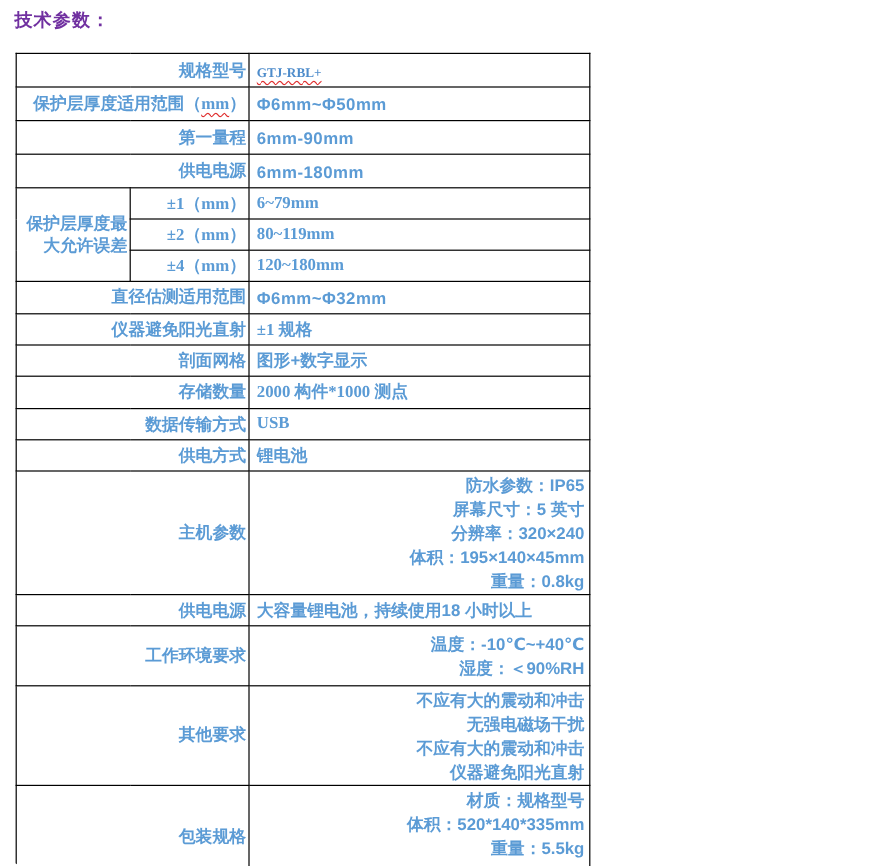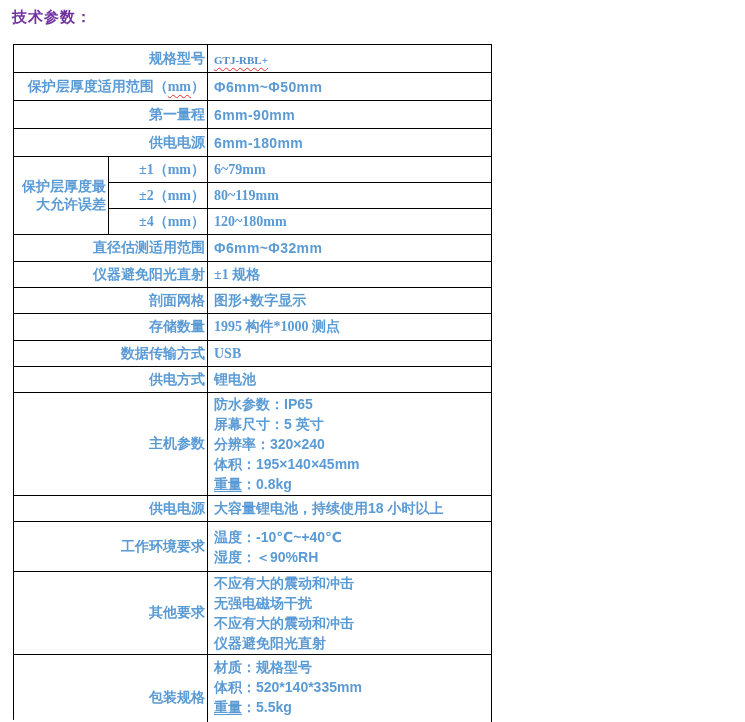--- a/index.html
+++ b/index.html
@@ -57,22 +57,22 @@
     font-size: 11px;
     color: #4e8ccb;
   }
   .squiggle {
     text-decoration: underline;
     text-decoration-style: wavy;
     text-decoration-color: #e03030;
     text-decoration-thickness: 1px;
     text-underline-offset: 3px;
   }
-  .ul-term { text-decoration: underline; text-underline-offset: 2px; }
-  .line { line-height: 20px; white-space: nowrap; }
+  .ul-term { text-underline-offset: 2px; }
+  .line { line-height: 20px; white-space: nowrap; text-align: right; }
   
   tr.h25 td { height: 25px; }
   tr.h24 td { height: 24px; margin-top: 23px; }
   tr.h23 td { height: 23px; }
   tr.h98 td { height: 98px; }
   tr.h47 td { height: 47px; }
   tr.h79 td { height: 79px; }
   tr.h82 td { height: 82px; }
 </style>
 </head>
@@ -134,21 +134,21 @@
         <td class="value serif-sm">±1 规格</td>
       </tr>
 
       <tr class="h23">
         <td class="label" colspan="2">剖面网格</td>
         <td class="value">图形+数字显示</td>
       </tr>
 
       <tr class="h24">
         <td class="label" colspan="2">存储数量</td>
-        <td class="value serif-val">1995 构件*1000 测点</td>
+        <td class="value serif-val">2000 构件*1000 测点</td>
       </tr>
 
       <tr class="h23">
         <td class="label" colspan="2">数据传输方式</td>
         <td class="value serif-val">USB</td>
       </tr>
 
       <tr class="h23">
         <td class="label" colspan="2">供电方式</td>
         <td class="value">锂电池</td>

